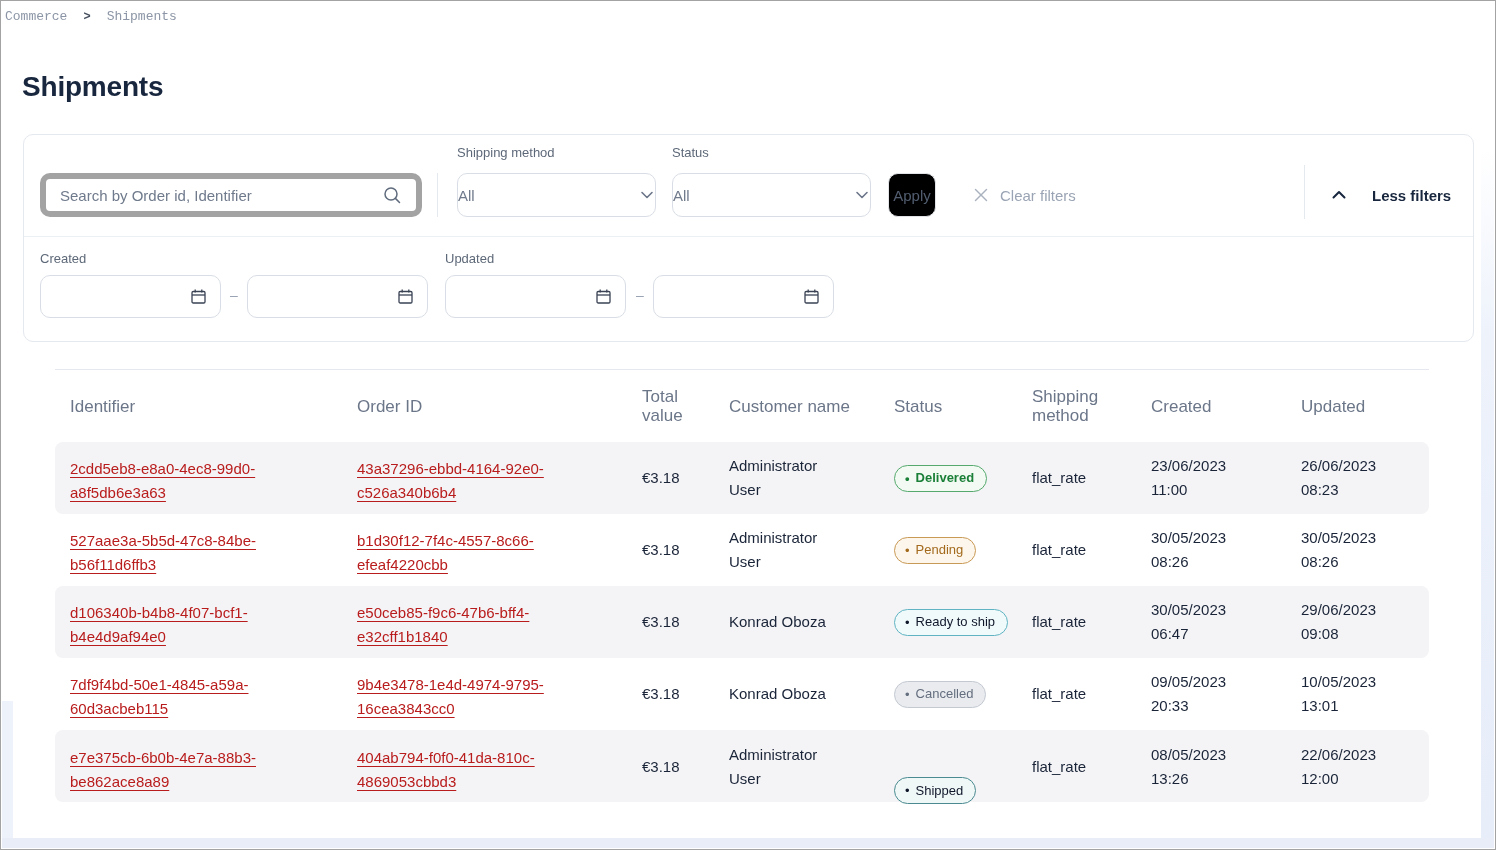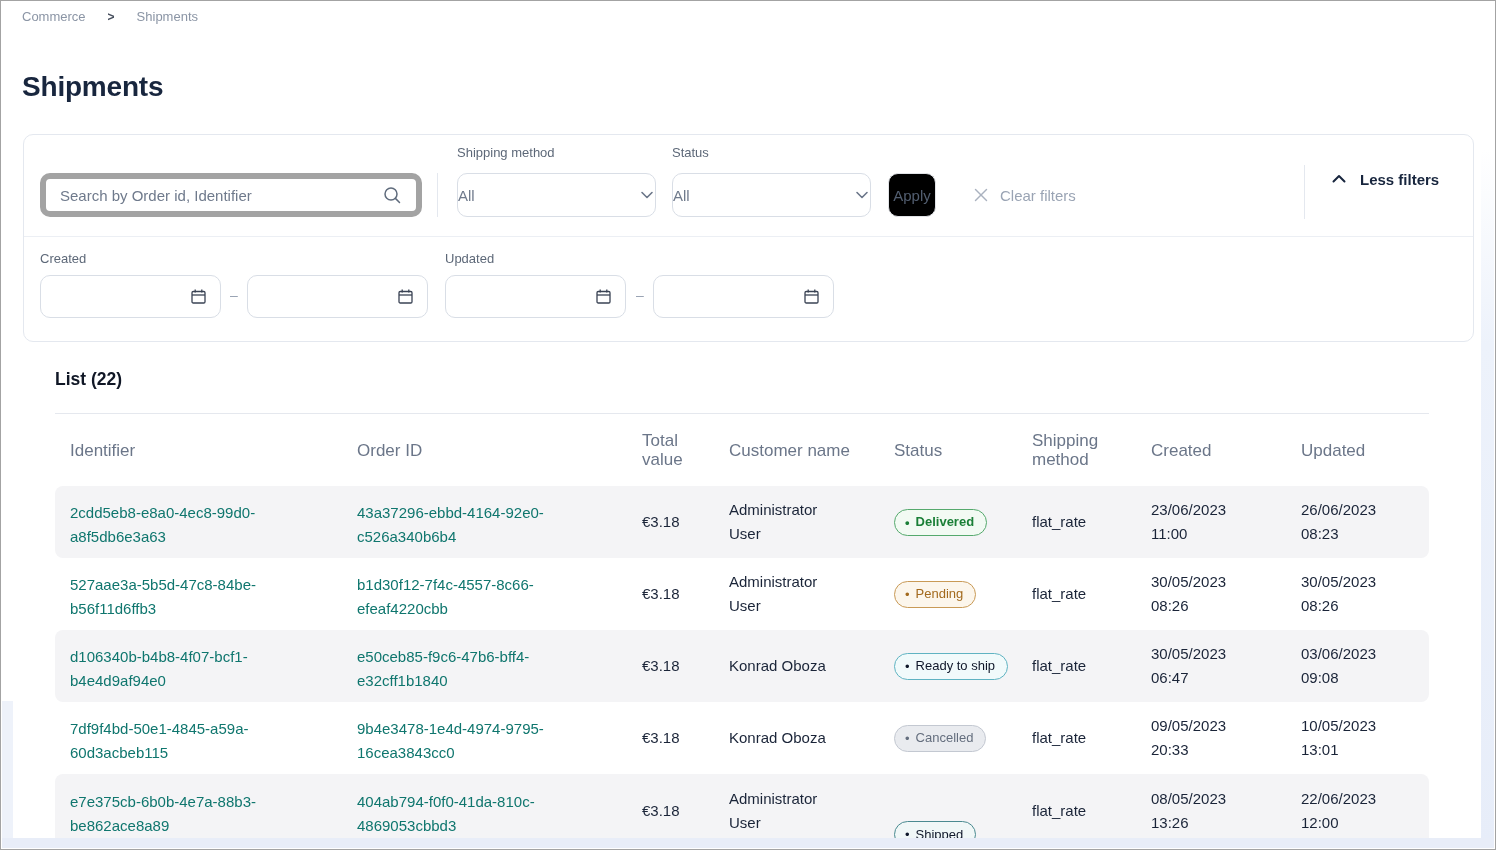--- a/index.html
+++ b/index.html
@@ -13,21 +13,21 @@
     position:relative; width:1496px; height:850px;
     border:1px solid #a3a3a3; background:#ffffff; overflow:hidden;
   }
   
   .edge-right { position:absolute; right:1px; top:148px; bottom:1px; width:13px;
     background:linear-gradient(180deg,#ffffff 0%,#edf2fb 28%,#e7edf9 100%); }
   .edge-bottom { position:absolute; left:1px; right:1px; bottom:1px; height:10px; background:#e8edf8; }
   .edge-left { position:absolute; left:1px; top:700px; bottom:1px; width:11px; background:#eef2fa; }
 
   
-  .breadcrumb { position:absolute; left:21px; top:8px; font-size:13px; color:#8b95a5; display:flex; gap:22px; align-items:center; }
+  .breadcrumb { position:absolute; left:4px; top:8px; font-size:13px; color:#8b95a5; display:flex; gap:16px; align-items:center;font-family:Liberation Mono, monospace; }
   .breadcrumb .sep { color:#3e4document6; color:#454d5c; font-size:12px; font-weight:700; }
 
   
   .page-title { position:absolute; left:21px; top:70px; font-size:28px; font-weight:700; color:#18263e; letter-spacing:-0.2px; }
 
   
   .filter-card { position:absolute; left:22px; top:133px; width:1451px; height:208px;
     background:#fff; border:1px solid #e4e8ef; border-radius:10px; }
   .filter-card .row-divider { position:absolute; left:0; right:0; top:101px; height:1px; background:#eceff4; }
 
@@ -44,42 +44,42 @@
   .field-label { position:absolute; font-size:13px; color:#5d6878; }
   .select-box { position:absolute; height:44px; border:1px solid #d9dee6; border-radius:10px;
     display:flex; align-items:center; justify-content:space-between; padding:0 0; font-size:15px; color:#6f7a8c; background:#fff; cursor:pointer; }
 
   .apply-btn { position:absolute; left:864px; top:38px; width:48px; height:44px;
     background:#000000; border:1px solid #e1e3e7; border-radius:10px;
     font-size:15px; color:#525e70; font-family:inherit; }
   .clear-filters { position:absolute; left:948px; top:38px; height:44px; display:flex; align-items:center; gap:10px;
     color:#9aa4b4; font-size:15px; cursor:default; }
 
-  .less-filters { position:absolute; left:1306px; top:22px; height:44px; display:flex; align-items:center; gap:12px; cursor:pointer; }
+  .less-filters { position:absolute; left:1306px; top:38px; height:44px; display:flex; align-items:center; gap:24px; cursor:pointer; }
   .less-filters .lbl { font-size:15px; font-weight:700; color:#18263e; }
 
   .date-group-label-created { left:16px; top:116px; }
   .date-group-label-updated { left:421px; top:116px; }
   .date-input { position:absolute; top:140px; width:181px; height:43px; border:1px solid #d9dee6; border-radius:10px;
     display:flex; align-items:center; justify-content:flex-end; padding:0 13px; background:#fff; }
   .date-input input { position:absolute; inset:0; border:none; outline:none; background:transparent; padding:0 40px 0 13px; font-family:inherit; font-size:15px; color:#3a4354; }
   .range-dash { position:absolute; top:152px; width:18px; text-align:center; color:#9aa4b4; font-size:14px; }
 
   
   .list { position:absolute; left:54px; top:368px; width:1374px; }
   .list-title { font-size:17.5px; font-weight:700; color:#101726; margin-bottom:23px; }
   .tgrid { display:grid; grid-template-columns:302px 285px 87px 165px 138px 119px 150px 1fr; align-items:center; }
   .thead { border-top:1px solid #e5e8ee; height:73px; font-size:17px; color:#6b7689; }
   .thead > div { padding-right:14px; line-height:19px; }
   .thead > div:first-child { padding-left:15px; }
   .trow { height:72px; font-size:15px; color:#1a2438; border-radius:8px; }
   .trow.odd { background:#f4f4f6; }
   .trow > div { padding-right:14px; line-height:24px; }
   .trow > div:first-child { padding-left:15px; }
-  .id-link { color:#0f766e; text-underline-offset:3px; display:inline-block; max-width:218px; cursor:pointer;margin-top:6px; }
+  .id-link { color:#b91c1c; text-decoration:underline; text-underline-offset:3px; display:inline-block; max-width:218px; cursor:pointer;margin-top:6px; }
   .customer-cell span { display:inline-block; max-width:122px; }
   .badge { display:inline-flex; align-items:center; height:27px; padding:0 12px 0 10px; border:1px solid; border-radius:14px;
     font-size:13px; white-space:nowrap; background:#fff; }
   .badge::before { content:"•"; margin-right:6px; font-size:13px; line-height:1; }
   .dt span { display:block; }
 </style>
 </head>
 <body>
 
 <div class="screen">
@@ -177,21 +177,20 @@
       <svg class="icon-svg" width="17" height="17" viewBox="0 0 17 17" style="position:relative;">
         <rect x="2" y="3.5" width="13" height="11.5" rx="1.2" fill="none" stroke="#3a4354" stroke-width="1.3"></rect>
         <line x1="5.2" y1="1.5" x2="5.2" y2="4.5" stroke="#3a4354" stroke-width="1.3"></line>
         <line x1="11.8" y1="1.5" x2="11.8" y2="4.5" stroke="#3a4354" stroke-width="1.3"></line>
         <line x1="2" y1="7" x2="15" y2="7" stroke="#3a4354" stroke-width="1.3"></line>
       </svg>
     </div>
   </div>
 
   <div class="list">
-    <div class="list-title">List (22)</div>
     <div class="tgrid thead">
       <div>Identifier</div>
       <div>Order ID</div>
       <div>Total value</div>
       <div>Customer name</div>
       <div>Status</div>
       <div>Shipping method</div>
       <div>Created</div>
       <div>Updated</div>
     </div>
@@ -235,21 +234,21 @@
       <div><a class="id-link">e50ceb85-f9c6-47b6-bff4-e32cff1b1840</a></div>
       <div>€3.18</div>
       <div class="customer-cell"><span>Konrad Oboza</span></div>
       <div><span class="badge" style="color: #0f172a; border-color: rgb(95, 179, 194); background: rgb(241, 250, 251);">Ready to ship</span></div>
       <div>flat_rate</div>
       <div class="dt">
         <span>30/05/2023</span>
             <span>06:47</span>
       </div>
       <div class="dt">
-        <span>03/06/2023</span>
+        <span>29/06/2023</span>
             <span>09:08</span>
       </div>
     </div>
 
     <div class="tgrid trow">
       <div><a class="id-link">7df9f4bd-50e1-4845-a59a-60d3acbeb115</a></div>
       <div><a class="id-link">9b4e3478-1e4d-4974-9795-16cea3843cc0</a></div>
       <div>€3.18</div>
       <div class="customer-cell"><span>Konrad Oboza</span></div>
       <div><span class="badge" style="color: rgb(100, 110, 126); border-color: rgb(195, 200, 209); background: rgb(233, 235, 239);">Cancelled</span></div>

